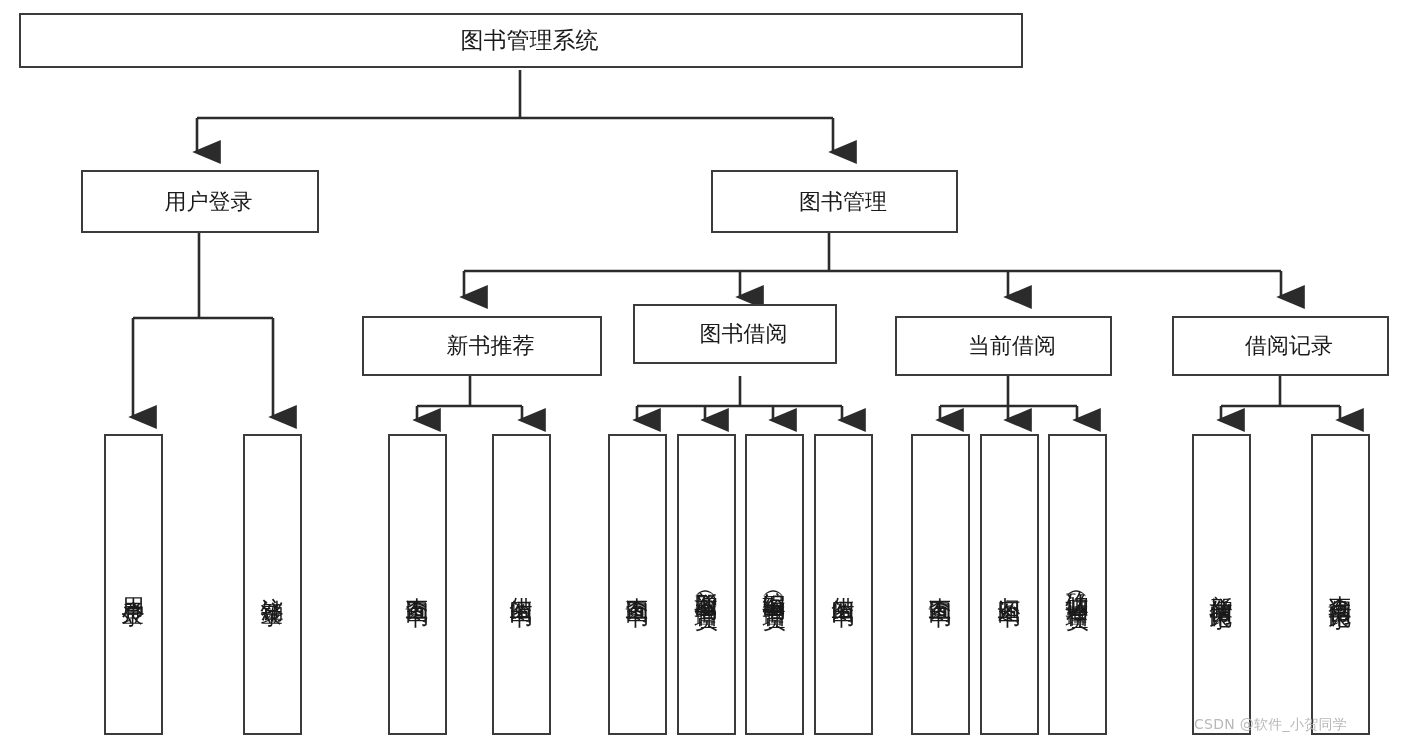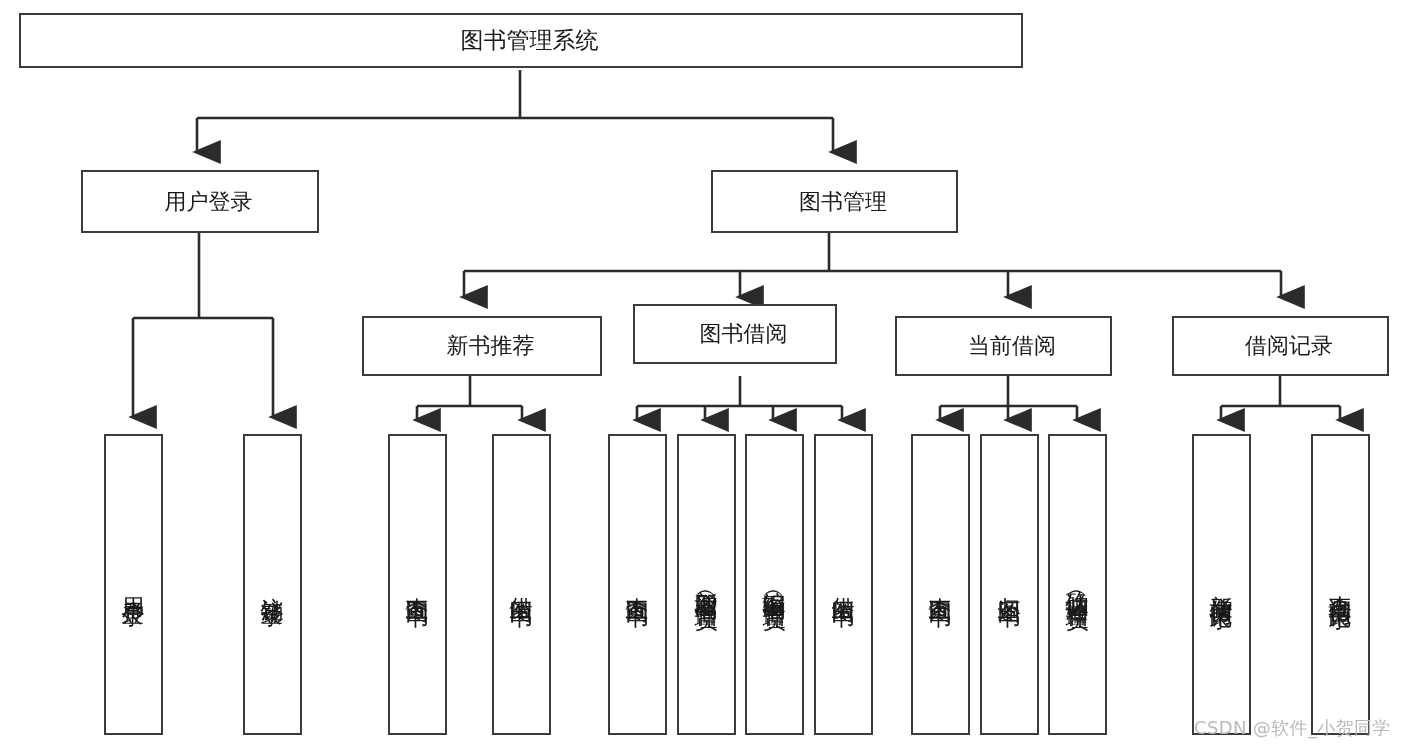--- a/index.html
+++ b/index.html
@@ -49,21 +49,21 @@
     line-height: 1.05;
     white-space: nowrap;
   }
   .n-root .node-label { font-size: 23px; }
   .n-l1 .node-label { font-size: 22px; }
   .n-l2 .node-label { font-size: 22px; }
   .n-leaf .node-label { font-size: 23px; }
   .watermark {
     position: absolute;
     color: #b9b9b9;
-    font-size: 18px;
+    font-size: 14px;
     white-space: nowrap;
     letter-spacing: 0.02em;
   }
 </style>
 </head>
 <body>
 
 <div id="canvas">
 
   <svg id="wires" viewBox="0 0 1405 747" width="1405" height="747" xmlns="http://www.w3.org/2000/svg">

